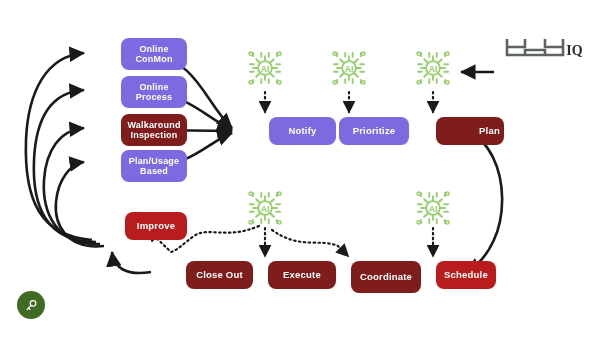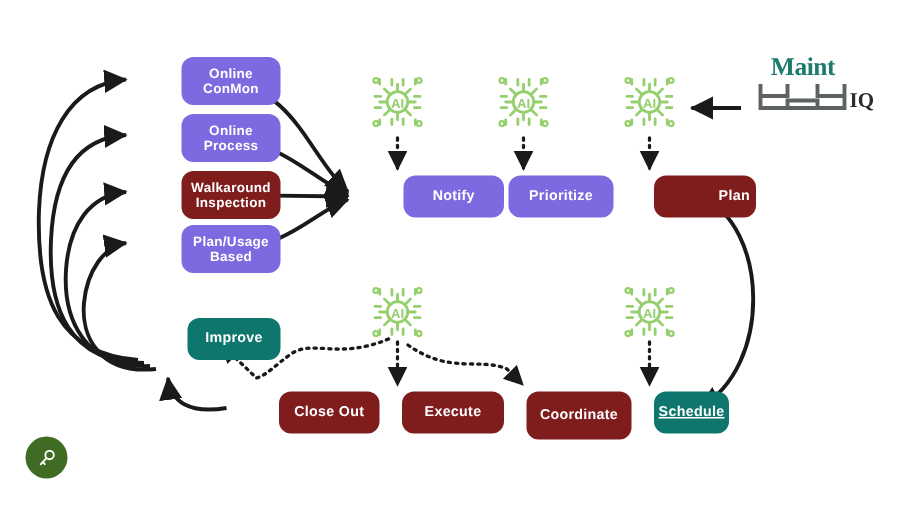--- a/index.html
+++ b/index.html
@@ -19,21 +19,21 @@
     color:#ffffff;
     font-weight:bold;
     letter-spacing:.2px;
     line-height:1.15;
     box-sizing:border-box;
     z-index:3;
     margin-left:37px;
   }
   .node.purple{background:#7b6ae0;}
   .node.blue{background:#7f1d1d;}
-  .node.amber{background:#0f766e;}
+  .node.amber{background:#b91c1c;}
   .n-small{font-size:9px;}
   .n-mid{font-size:9.5px;}
   .ai-icon{position:absolute;z-index:2;}
   .logo{position:absolute;z-index:4;text-align:center;}
   .logo-row{display:flex;align-items:flex-end;justify-content:center;}
   .logo-maint{
     font-family:"Liberation Serif", serif;
     font-weight:bold;font-size:17px;color:#1d7a6c;
     letter-spacing:-.3px;line-height:1;
   }
@@ -142,21 +142,21 @@
   </div>
 </div>
 
 <div class="node purple n-mid" style="left:232px;top:117px;width:67px;height:28px;">Notify</div>
 <div class="node purple n-mid" style="left:302px;top:117px;width:70px;height:28px;">Prioritize</div>
 <div class="node blue n-mid" style="left:399px;top:117px;width:68px;height:28px;padding-left:39px;">Plan</div>
 
 <div class="node blue n-mid" style="left:149px;top:261px;width:67px;height:28px;">Close Out</div>
 <div class="node blue n-mid" style="left:231px;top:261px;width:68px;height:28px;">Execute</div>
 <div class="node blue n-mid" style="left:314px;top:261px;width:70px;height:32px;">Coordinate</div>
-<div class="node amber n-mid" style="left:399px;top:261px;width:50px;height:28px;text-decoration:underline;">Schedule</div>
+<div class="node amber n-mid" style="left:399px;top:261px;width:60px;height:28px;">Schedule</div>
 
 <div class="node amber n-mid" style="left:88px;top:212px;width:62px;height:28px;">Improve</div>
 
 <div class="ai-icon" style="left:245px;top:48px;width:40px;height:40px;">
   <svg viewBox="0 0 64 64" width="40" height="40">
     <g fill="none" stroke="#96cf6d" stroke-width="3" stroke-linecap="round">
       <circle cx="32" cy="32" r="11"></circle>
       <path d="M32 21 L32 13 M32 51 L32 43 M21 32 L13 32 M51 32 L43 32"></path>
       <path d="M24 24 L18 18 M40 24 L46 18 M24 40 L18 46 M40 40 L46 46"></path>
       <path d="M13 13 L13 8 M51 13 L51 8 M13 51 L13 56 M51 51 L51 56"></path>
@@ -239,21 +239,20 @@
     <circle cx="55" cy="9" r="2.6" fill="none" stroke="#96cf6d" stroke-width="2.4"></circle>
     <circle cx="9" cy="55" r="2.6" fill="none" stroke="#96cf6d" stroke-width="2.4"></circle>
     <circle cx="55" cy="55" r="2.6" fill="none" stroke="#96cf6d" stroke-width="2.4"></circle>
     <text x="32" y="38" text-anchor="middle" font-family="Liberation Sans, sans-serif" font-size="14" font-weight="bold" fill="#96cf6d">AI</text>
   </svg>
 </div>
 
 <div class="logo" style="left:492px;top:36px;width:104px;">
   <div class="logo-row">
     <div style="position:relative;">
-      <div class="logo-maint">Maint</div>
       <svg width="60" height="22" viewBox="0 0 60 22">
         <g fill="none" stroke="#5d6360" stroke-width="2.6">
           <path d="M2,3 L2,19 L58,19 L58,3"></path>
           <path d="M2,11 L20,11 L20,3"></path>
           <path d="M58,11 L40,11 L40,3"></path>
           <path d="M20,19 L20,14 L40,14 L40,19"></path>
         </g>
       </svg>
     </div>
     <div class="logo-iq">IQ</div>

